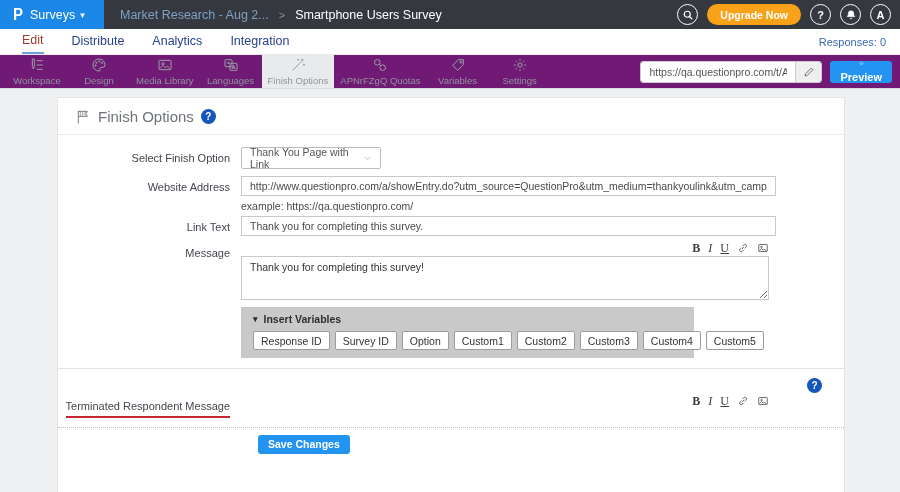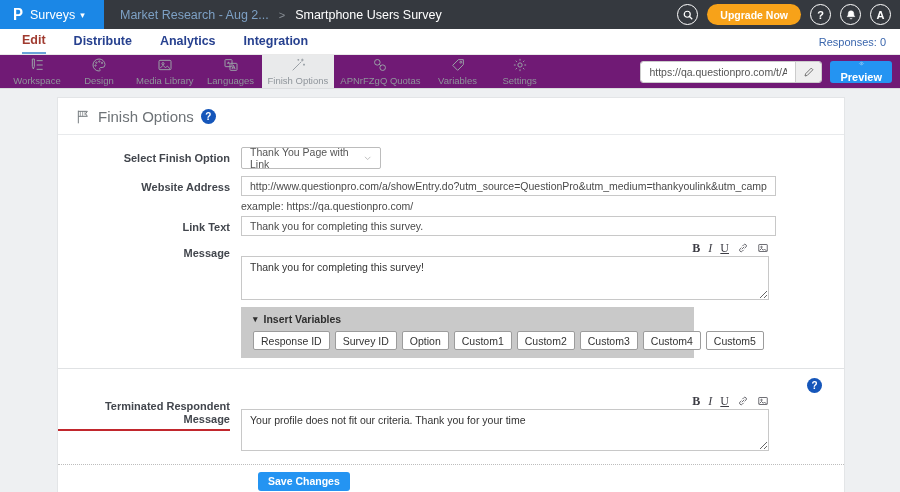--- a/index.html
+++ b/index.html
@@ -15,21 +15,21 @@
   .breadcrumb { display:flex; align-items:center; gap:10px; margin-left:16px; font-size:12.5px; }
   .crumb-folder { color:#7da0c4; }
   .crumb-sep { color:#8a9097; font-size:11px; }
   .crumb-current { color:#ffffff; }
   .topbar-right { margin-left:auto; display:flex; align-items:center; gap:9px; padding-right:9px; }
   .tb-circle { width:21px; height:21px; border:1.5px solid #fff; border-radius:50%; display:flex; align-items:center; justify-content:center; font-size:11px; font-weight:700; cursor:pointer; }
   .upgrade-btn { height:21px; padding:0 13px; border-radius:11px; background:#f7a219; color:#fff; font-size:10.5px; font-weight:700; display:flex; align-items:center; cursor:pointer; border:none; }
 
   
   .navtabs { height:26px; background:#fff; display:flex; align-items:center; padding:0 8px; border-bottom:1px solid #e9e9e9; }
-  .tab { margin:0 14px; font-size:12.5px; font-weight:700; color:#27418f; cursor:pointer; line-height:23px; }
+  .tab { margin:0 14px; font-size:12.5px; font-weight:400; color:#27418f; cursor:pointer; line-height:23px; }
   .tab.active { color:#a03b30; border-bottom:2px solid #6aa3d8; }
   .responses { margin-left:auto; font-size:11px; color:#3a66ad; padding-right:6px; }
 
   
   .toolbar { height:34px; background:#701a75; border-bottom:1px solid #dadcde; display:flex; align-items:stretch; padding-left:6px; }
   .tool-item { min-width:62px; padding:0 6px; display:flex; flex-direction:column; align-items:center; justify-content:center; gap:2px; cursor:pointer; }
   .tool-item.active { background:#e9eaeb; }
   .tool-item svg { width:16px; height:16px; stroke:#9aa0a6; fill:none; stroke-width:1.5; }
   .tool-label { font-size:9.5px; color:#8f959b; white-space:nowrap; }
   .toolbar-right { margin-left:auto; display:flex; align-items:center; gap:8px; padding-right:8px; }
@@ -41,21 +41,21 @@
   .preview-btn svg { width:13px; height:13px; stroke:#fff; fill:none; stroke-width:1.5; }
 
   
   .content { padding-top:8px; }
   .card { margin-left:57px; width:788px; min-height:395px; background:#fff; border:1px solid #e3e5e7; border-bottom:none; }
   .card-header { padding:10px 0 9px 17px; border-bottom:1px solid #e8eaec; display:flex; align-items:center; gap:7px; font-size:15px; color:#6e7377; }
   .card-header svg { width:16px; height:16px; stroke:#6e7377; fill:none; stroke-width:1.4; }
   .help-badge { width:15px; height:15px; border-radius:50%; background:#1556ba; color:#fff; font-size:10px; font-weight:700; display:flex; align-items:center; justify-content:center; cursor:pointer; }
 
   .frow { display:flex; align-items:flex-start; }
-  .flabel { width:183px; text-align:right; padding-right:11px; font-size:11px; font-weight:700; color:#42464d; padding-top:5px; line-height:1.2; }
+  .flabel { width:183px; text-align:right; padding-right:11px; font-size:11px; font-weight:400; color:#42464d; padding-top:5px; line-height:1.2; }
   .fcontent { flex:1; }
 
   .select-box { width:140px; height:22px; border:1px solid #bcbcbc; border-radius:2px; display:flex; align-items:center; justify-content:space-between; padding:8px 8px; font-size:10.5px; color:#555; cursor:pointer; background:#fff; }
   .select-box svg { width:10px; height:10px; stroke:#999; fill:none; stroke-width:1.6; }
 
   .text-input { width:535px; height:20px; border:1px solid #c8c8c8; padding:0 8px; font-size:10.5px; color:#4a4a4a; font-family:"Liberation Sans",sans-serif; outline:none; }
   .hint { font-size:10.5px; color:#4a4a4a; margin-top:4px; }
 
   .rte-bar { width:528px; display:flex; justify-content:flex-end; align-items:center; gap:8px; margin-bottom:2px; }
   .rte-btn { font-family:"Liberation Serif",serif; font-size:12px; color:#3c3c44; cursor:pointer; line-height:12px; }
@@ -313,21 +313,20 @@
               <path d="M9.5 14.5l5-5"></path>
               <path d="M8.8 11.2l-2.5 2.5a3.2 3.2 0 1 0 4.5 4.5l2.5-2.5"></path>
               <path d="M15.2 12.8l2.5-2.5a3.2 3.2 0 1 0-4.5-4.5l-2.5 2.5"></path>
             </svg>
           <svg viewBox="0 0 24 24">
               <rect x="3.5" y="5" width="17" height="14" rx="1"></rect>
               <circle cx="9" cy="10" r="1.5"></circle>
               <path d="M5 17l4-4 3.5 3.5 2.5-2.5 4 4"></path>
             </svg>
         </div>
-        <textarea class="msg-area" style="height: 42px;">Your profile does not fit our criteria. Thank you for your time</textarea>
       </div>
     </div>
 
     <div class="dashed"></div>
 
     <div class="save-row">
       <button class="save-btn">Save Changes</button>
     </div>
 
   </div>

